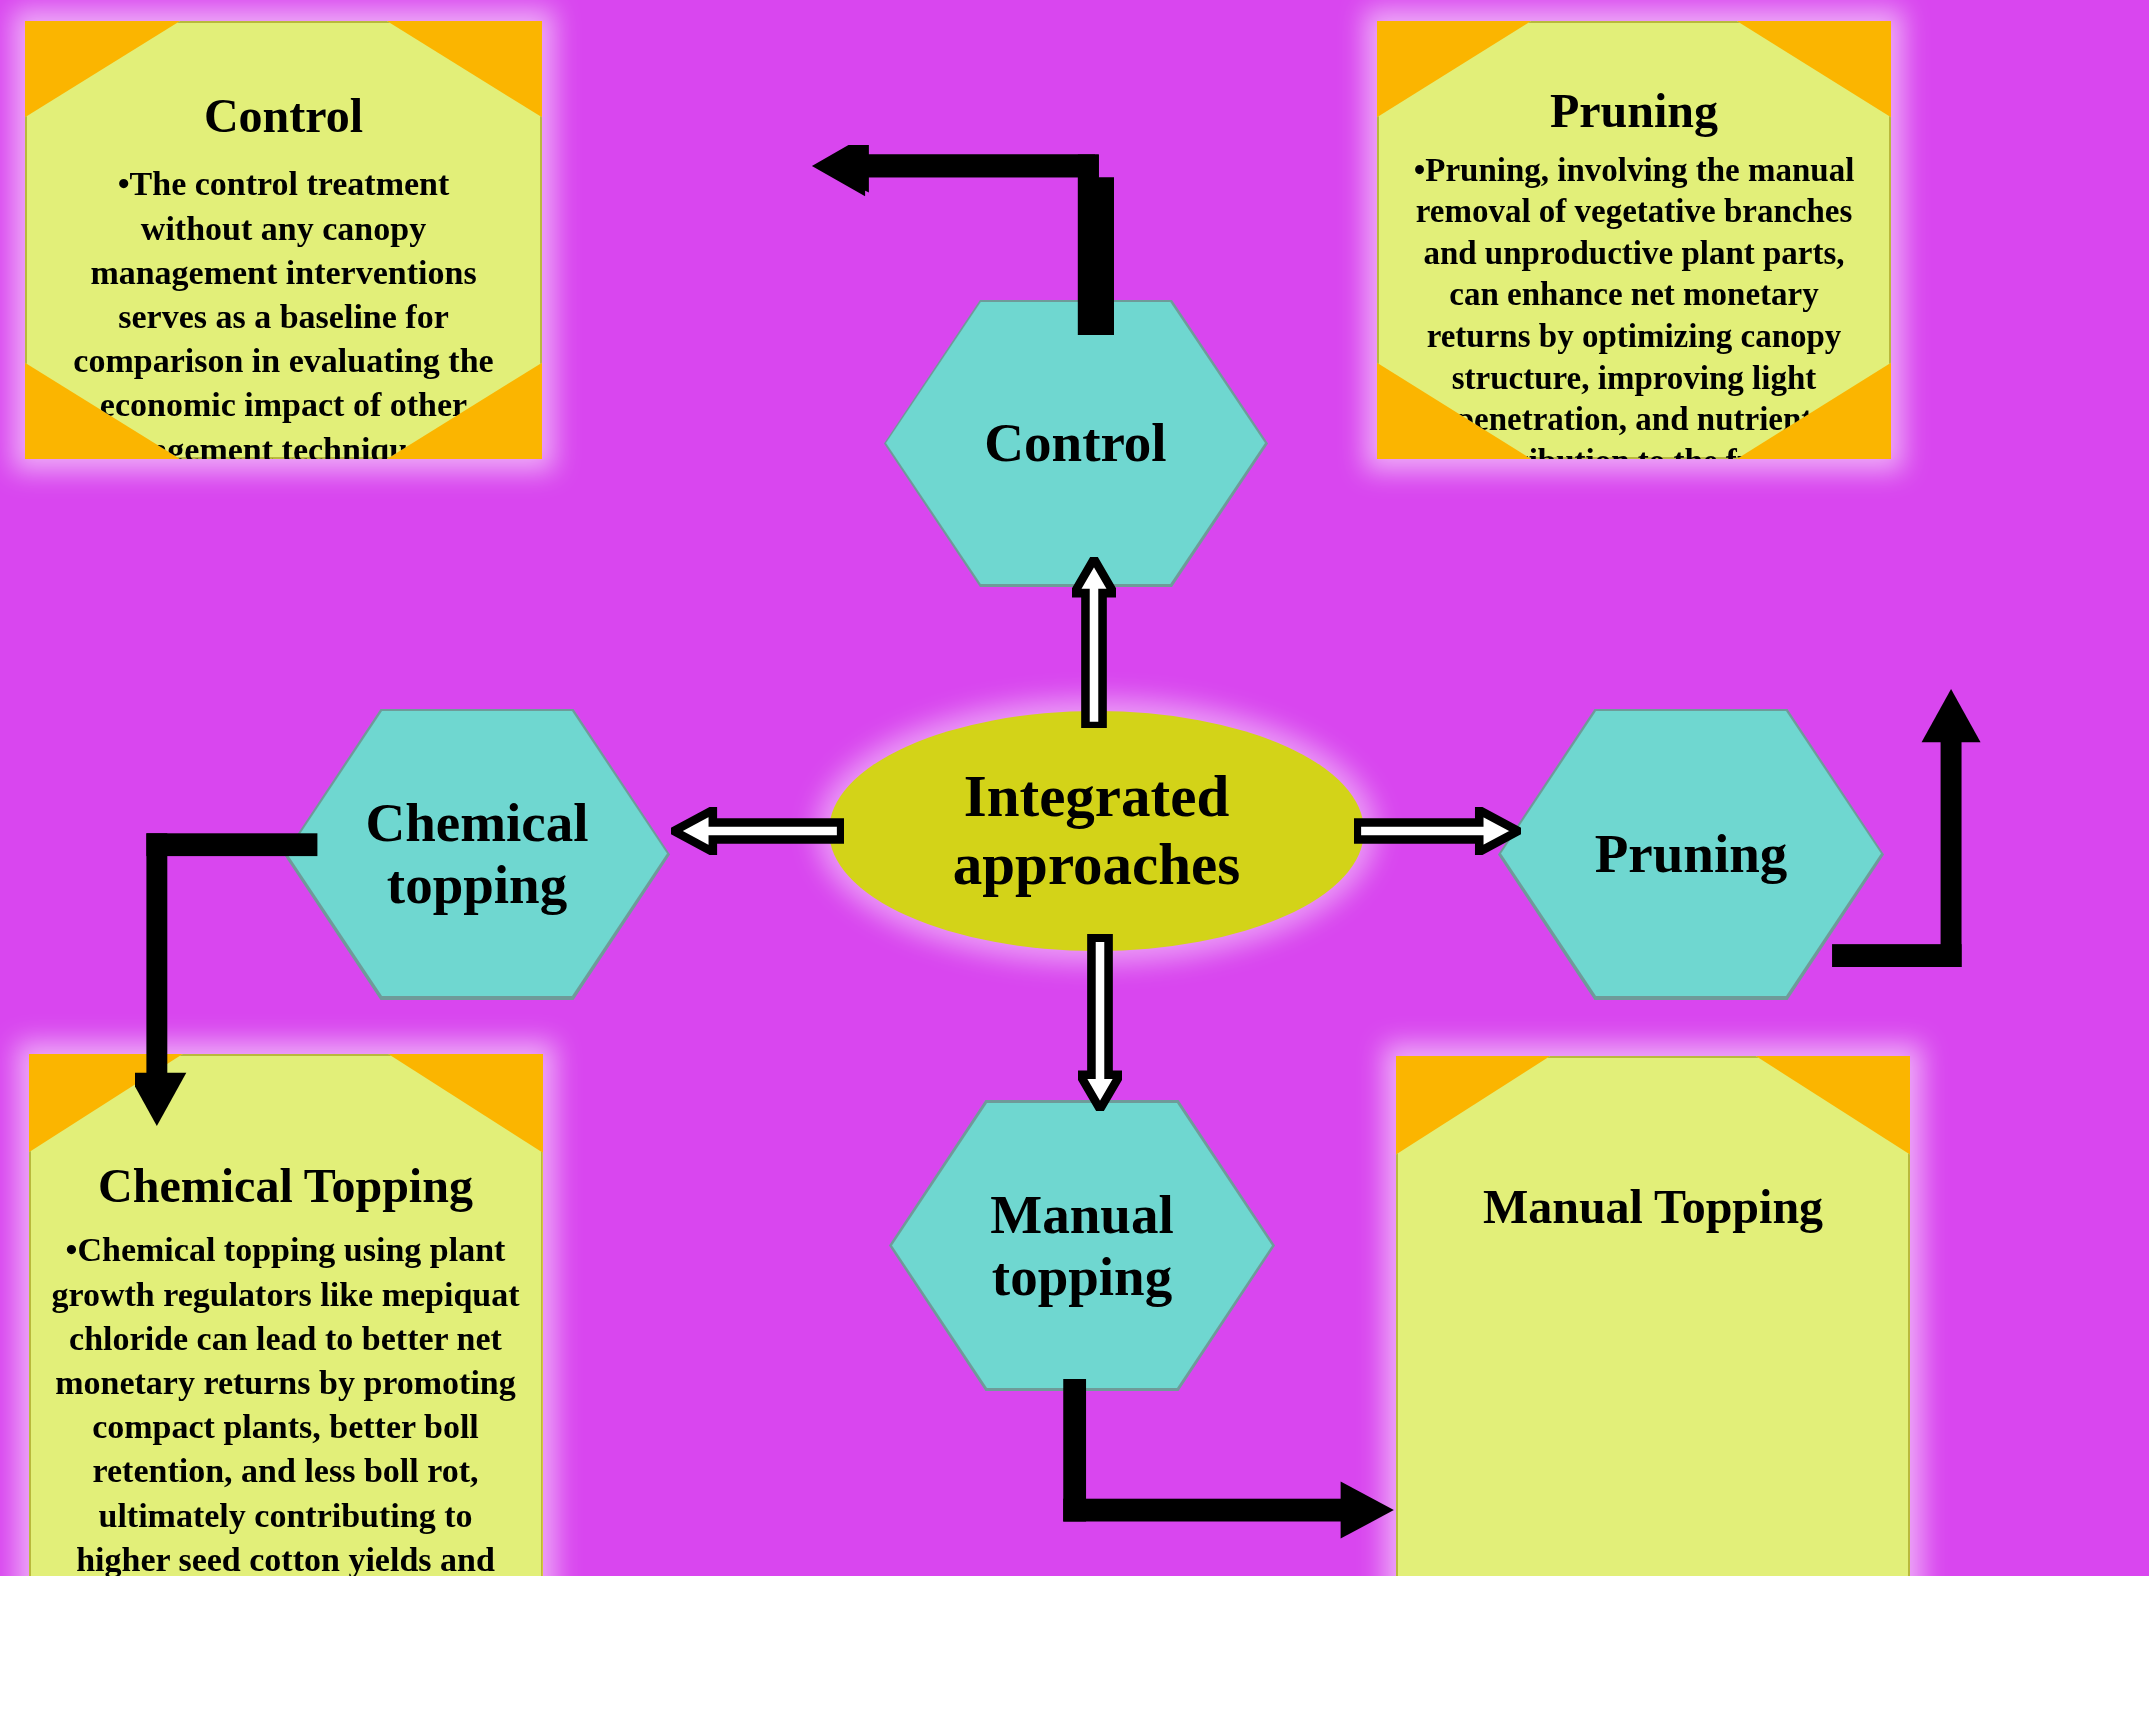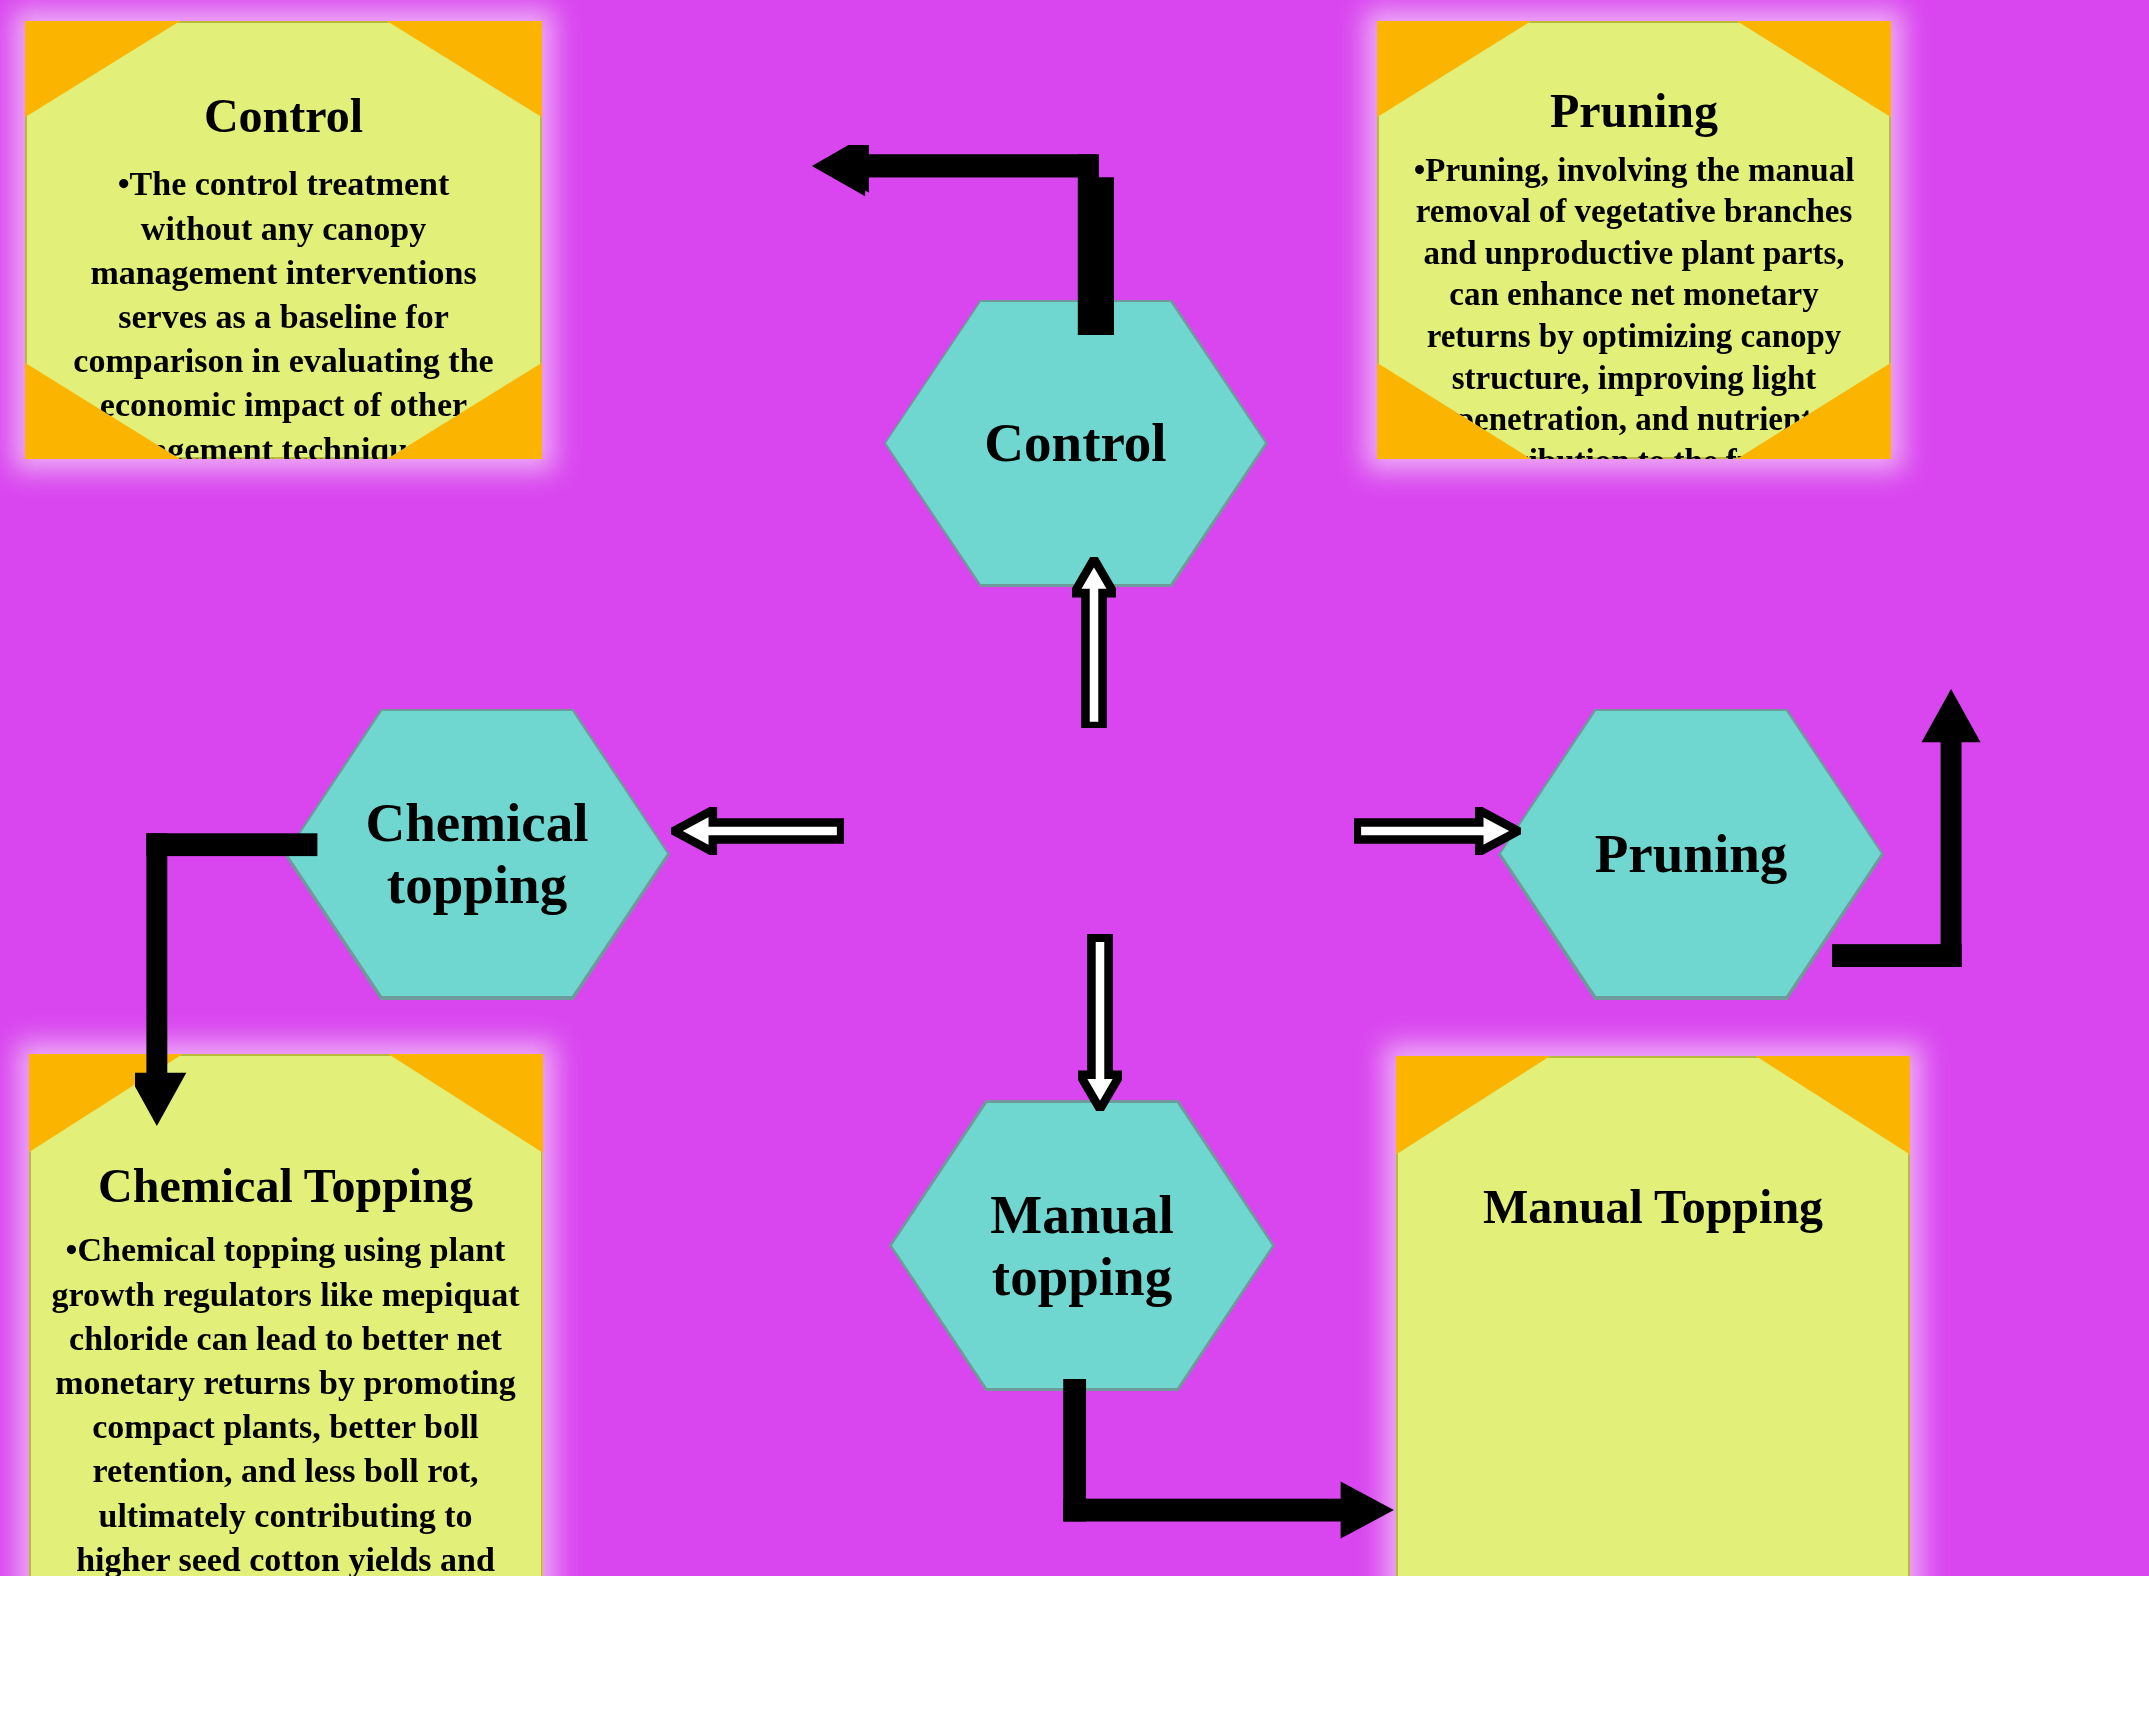--- a/index.html
+++ b/index.html
@@ -168,20 +168,23 @@
       <div class="card-body">•Chemical topping using plant growth regulators like mepiquat chloride can lead to better net monetary returns by promoting compact plants, better boll retention, and less boll rot, ultimately contributing to higher seed cotton yields and economic benefits.</div>
     </div>
   </div>
 
   <div class="card" id="card-manual">
     <div class="octagon">
       <div class="card-title">Manual Topping</div>
     </div>
   </div>
 
+  <div id="hub">
+    <div class="hub-label">Integrated approaches</div>
+  </div>
 
   <div class="hex-outline" id="hex-control-o"></div>
   <div class="hex" id="hex-control">
     <div class="hex-label">Control</div>
   </div>
 
   <div class="hex-outline" id="hex-chemical-o"></div>
   <div class="hex" id="hex-chemical">
     <div class="hex-label">Chemical topping</div>
   </div>

